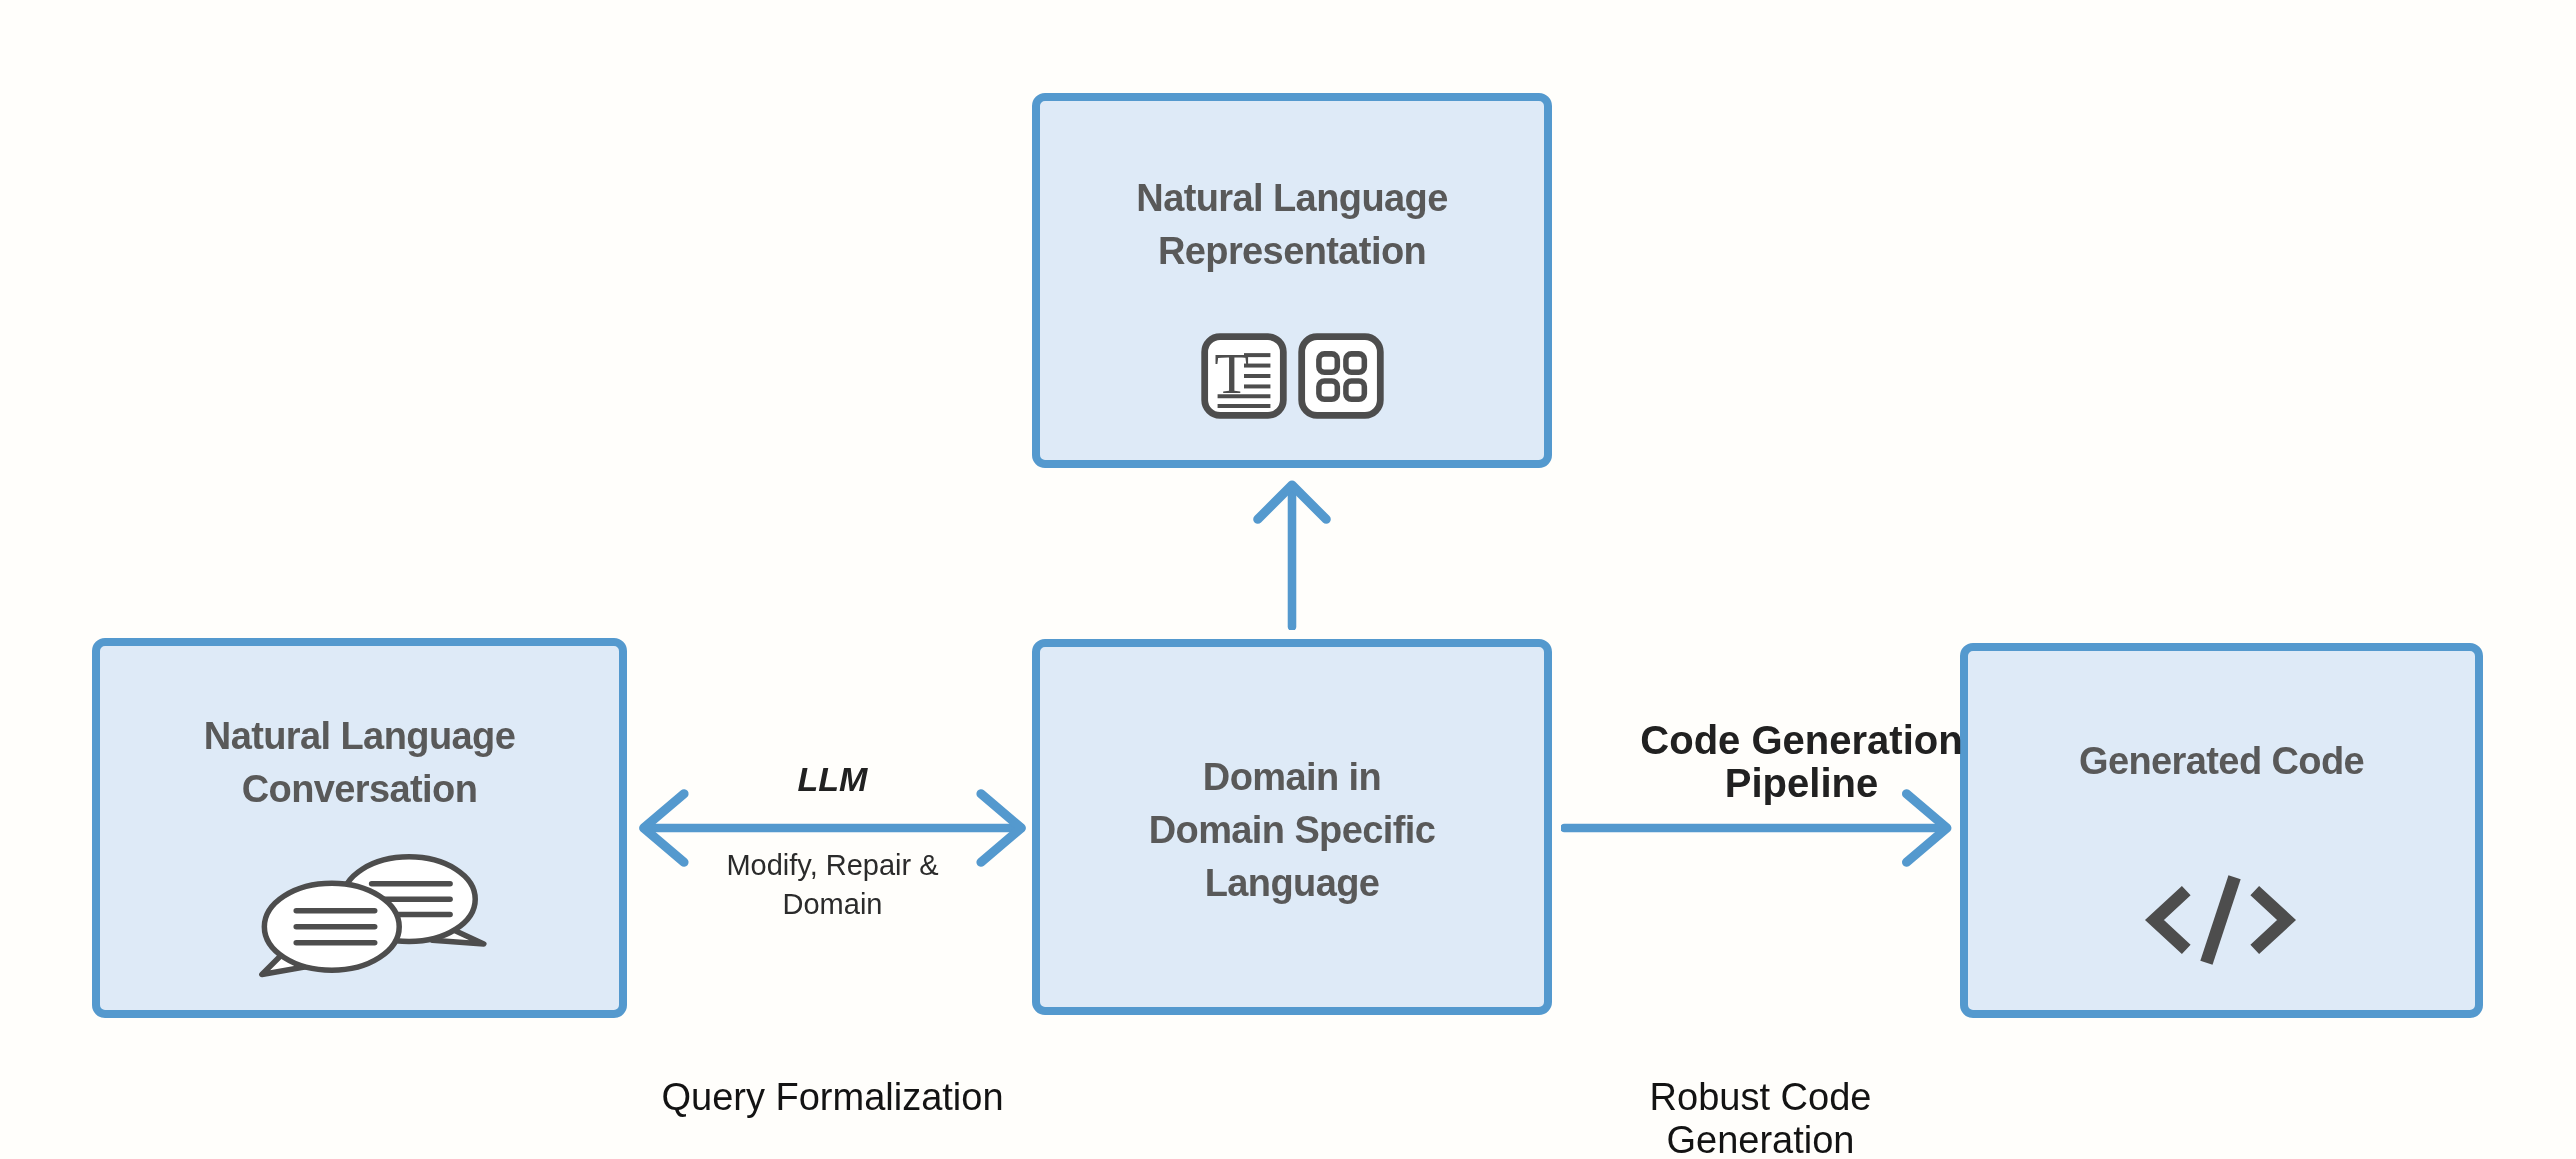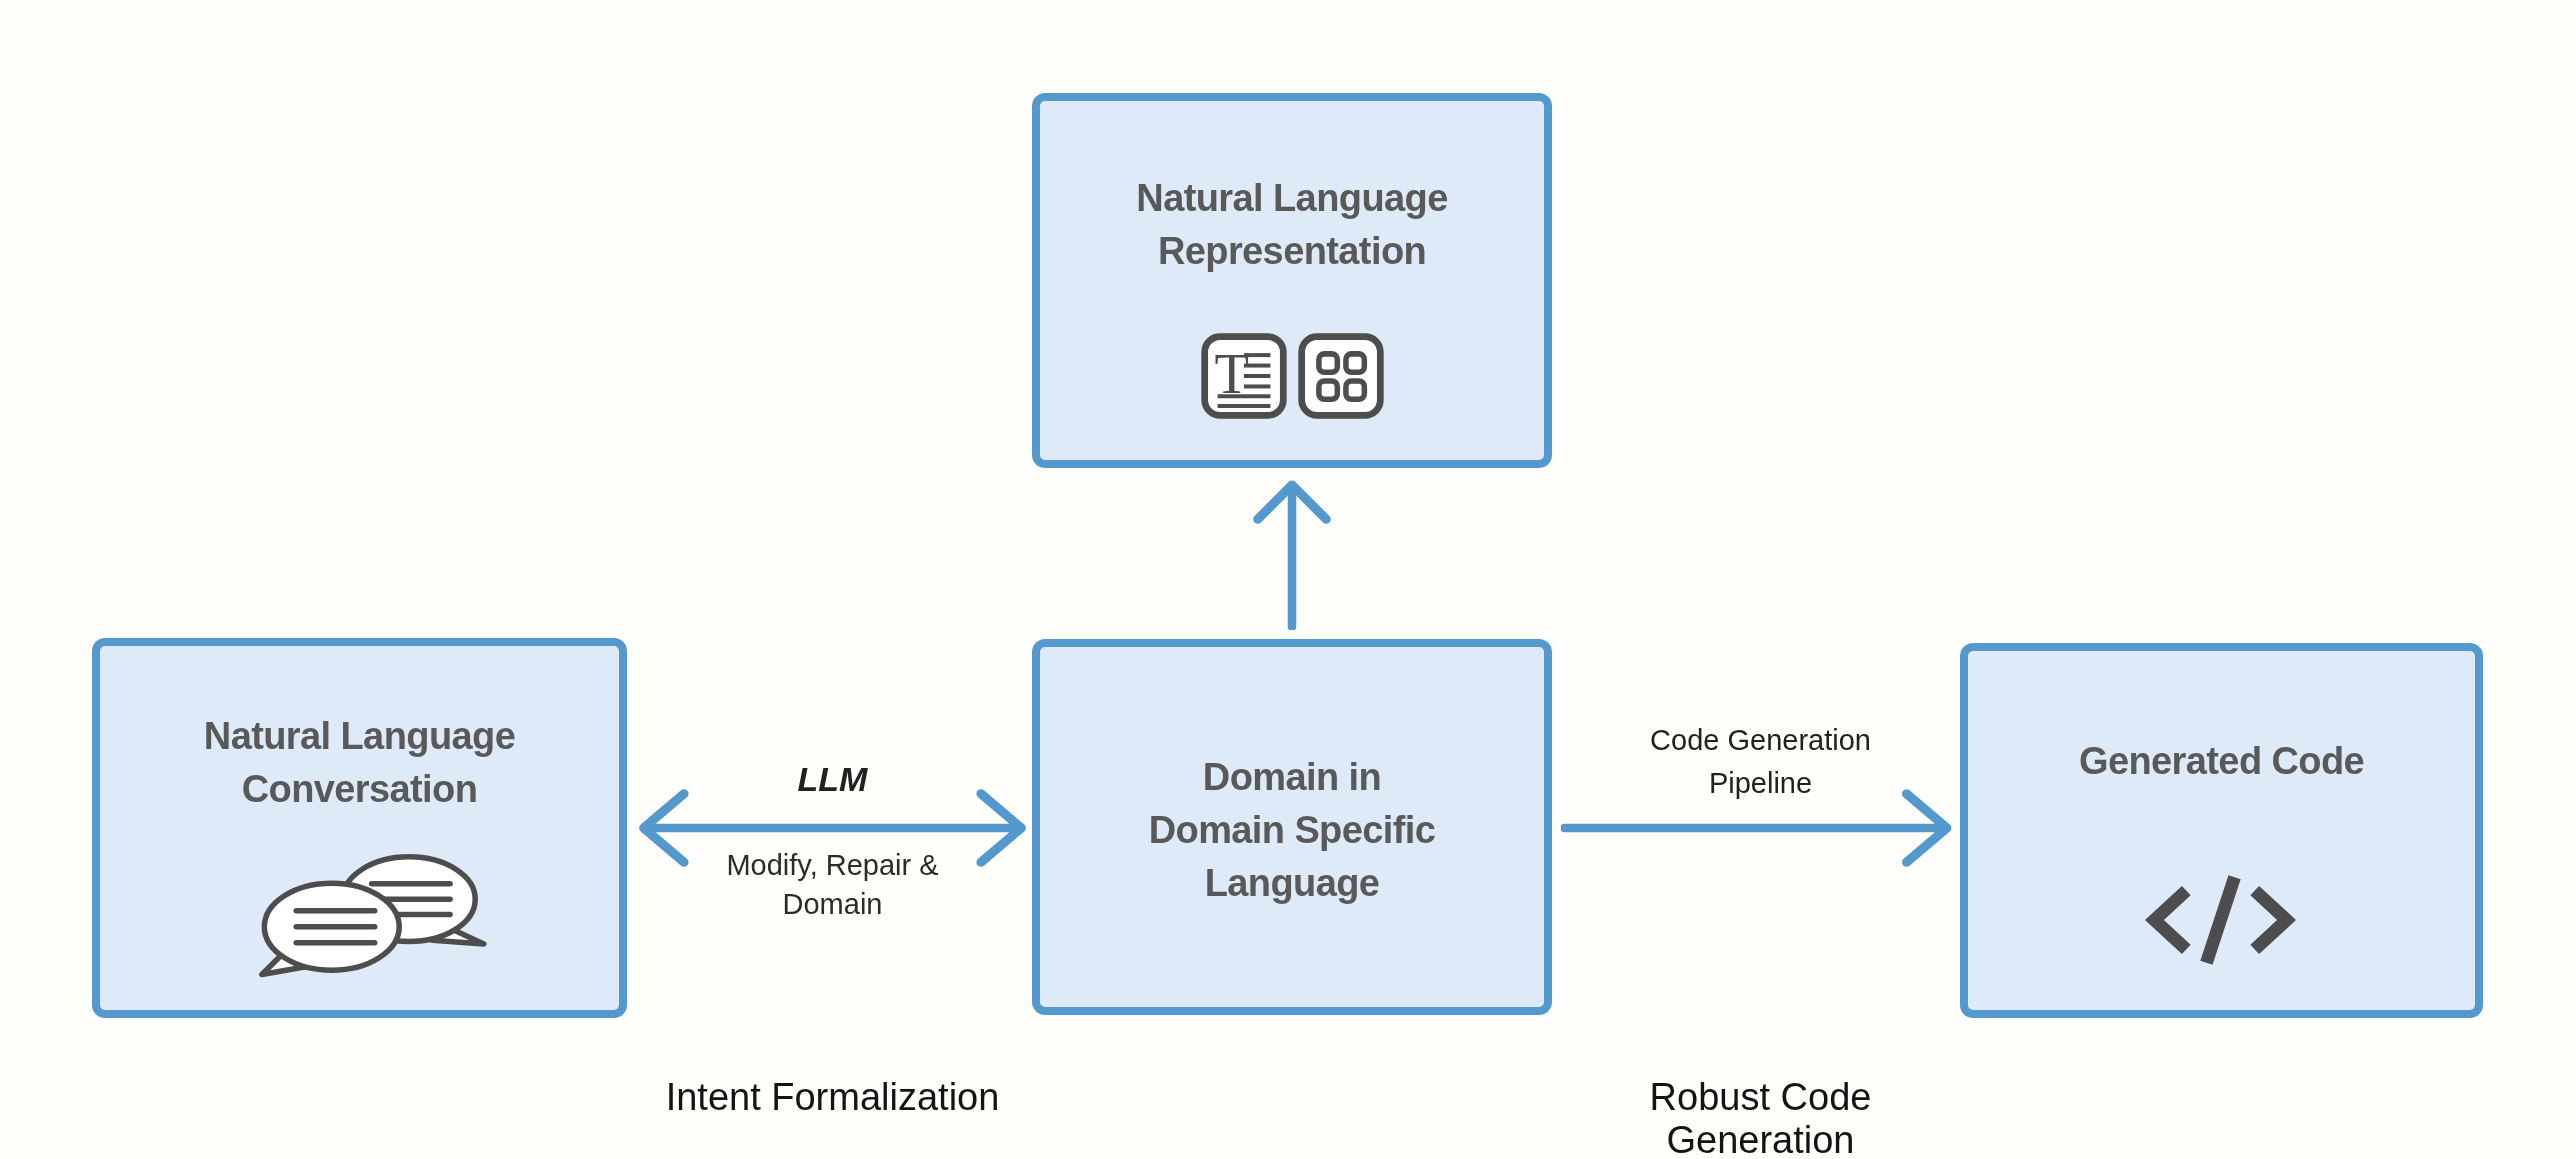--- a/index.html
+++ b/index.html
@@ -29,21 +29,21 @@
   
   .arrow{position:absolute;}
   .arrow-llm{left:633px;top:773px;width:399px;height:110px;}
   .arrow-codegen{left:1561px;top:773px;width:399px;height:110px;}
   .arrow-up{left:1237px;top:477px;width:110px;height:153px;}
 
   
   .label{position:absolute;text-align:center;color:#212121;}
   .label-llm{left:633px;width:399px;top:761px;font-size:34px;font-weight:bold;line-height:37px;font-style:italic;}
   .label-modify{left:633px;width:399px;top:846px;font-size:29px;line-height:39px;color:#2b2b2b;}
-  .label-codegen{left:1561px;width:399px;top:719px;font-size:29px;font-weight:normal;line-height:43px;}
+  .label-codegen{left:1602px;width:399px;top:719px;font-size:40px;font-weight:bold;line-height:43px;}
   .caption{position:absolute;text-align:center;font-size:38px;line-height:43px;color:#131313;}
   .caption-left{left:633px;width:399px;top:1076px;}
   .caption-right{left:1561px;width:399px;top:1076px;}
 
   svg{display:block;}
 </style>
 </head>
 <body>
 
 <div class="canvas">
@@ -153,17 +153,17 @@
   <div class="label label-llm">LLM</div>
   <div class="label label-modify">
     <span class="tline">Modify, Repair &amp;</span>
     <span class="tline">Domain</span>
   </div>
   <div class="label label-codegen">
     <span class="tline">Code Generation</span>
     <span class="tline">Pipeline</span>
   </div>
 
-  <div class="caption caption-left">Intent Formalization</div>
+  <div class="caption caption-left">Query Formalization</div>
   <div class="caption caption-right">Robust Code Generation</div>
 
 </div>
 
 
 </body></html>

